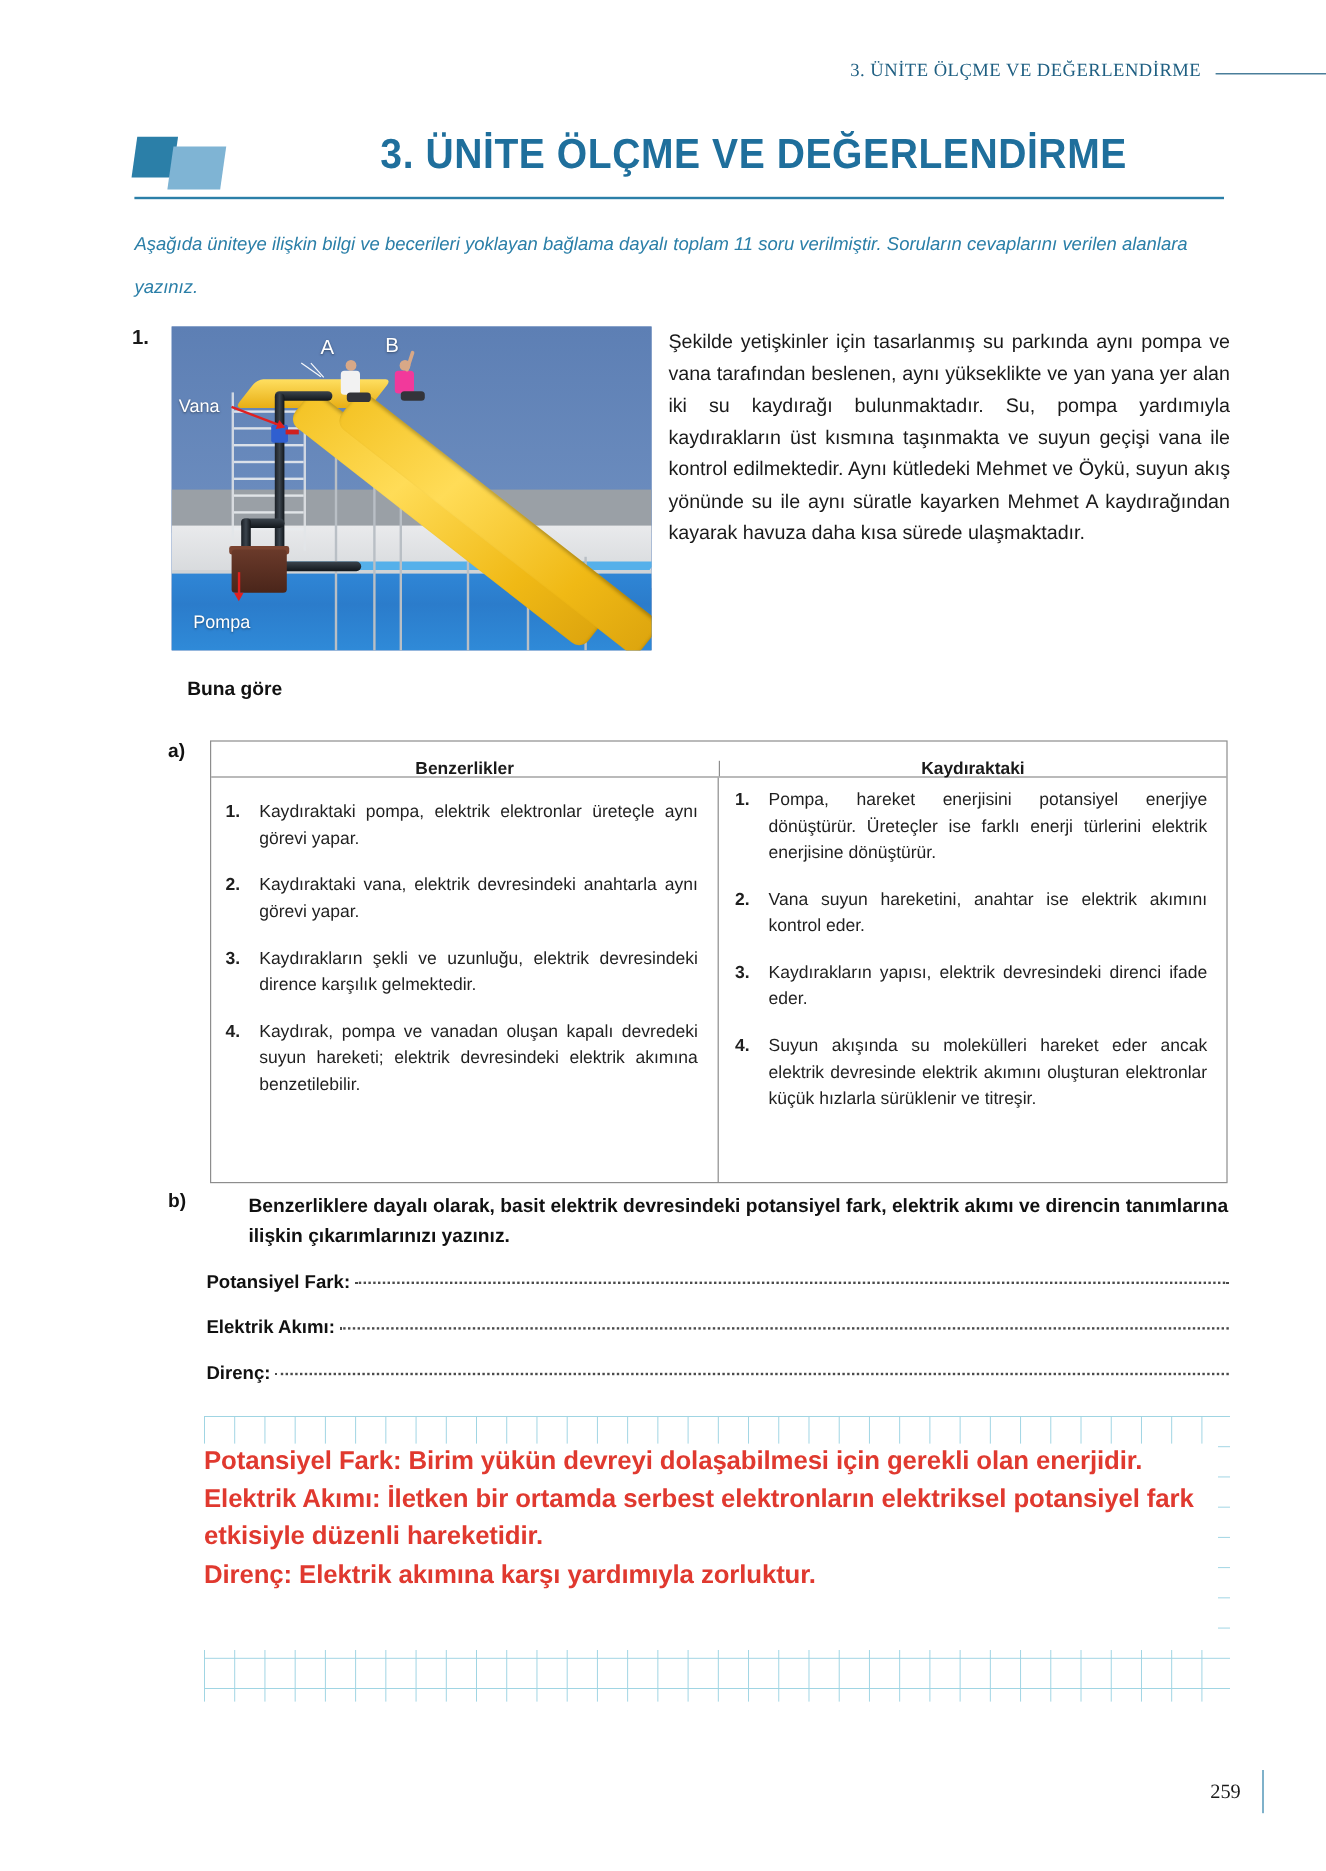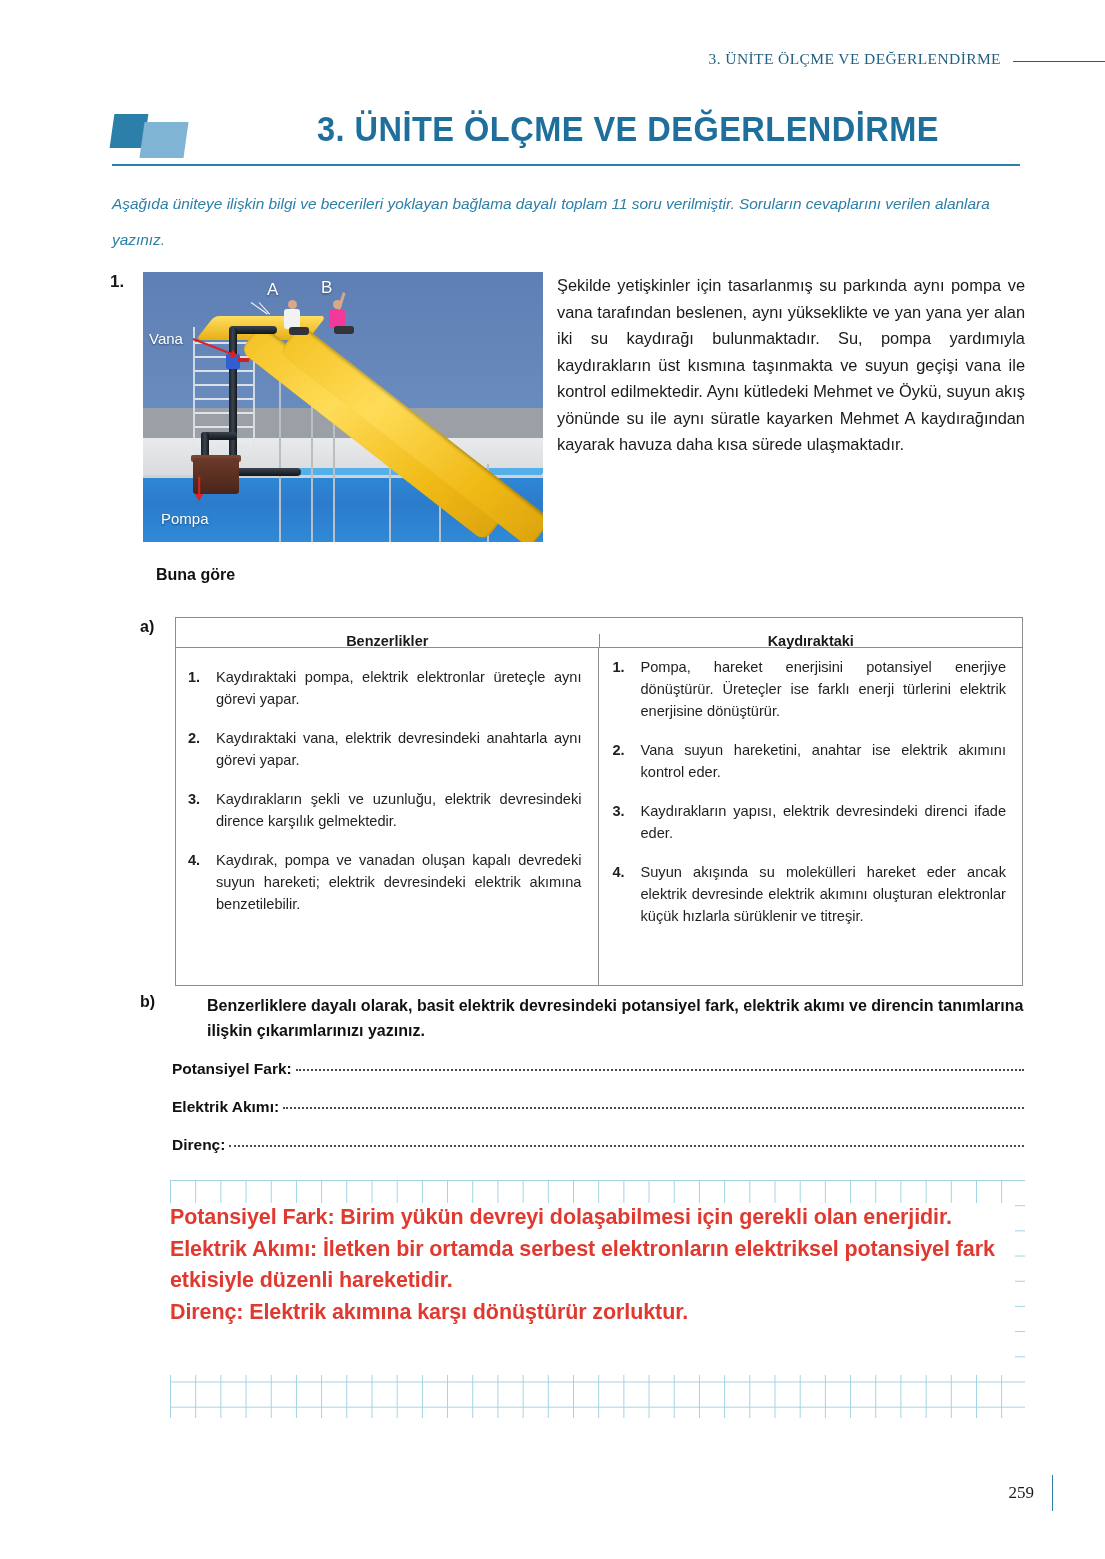--- a/index.html
+++ b/index.html
@@ -620,19 +620,19 @@
 <div class="blank-row row-dr">
   <span>Direnç:</span>
   <span class="dots"></span>
 </div>
 
 <div class="grid-area"></div>
 <div class="grid-mask"></div>
 <div class="answer-red">
   <div>Potansiyel Fark: Birim yükün devreyi dolaşabilmesi için gerekli olan enerjidir.</div>
   <div>Elektrik Akımı: İletken bir ortamda serbest elektronların elektriksel potansiyel fark etkisiyle düzenli hareketidir.</div>
-  <div>Direnç: Elektrik akımına karşı dönüştürür zorluktur.</div>
+  <div>Direnç: Elektrik akımına karşı yardımıyla zorluktur.</div>
 </div>
 
 <div class="footer">
   <div class="pnum">259</div>
   <div class="frule"></div>
 </div>
 
 </body></html>

